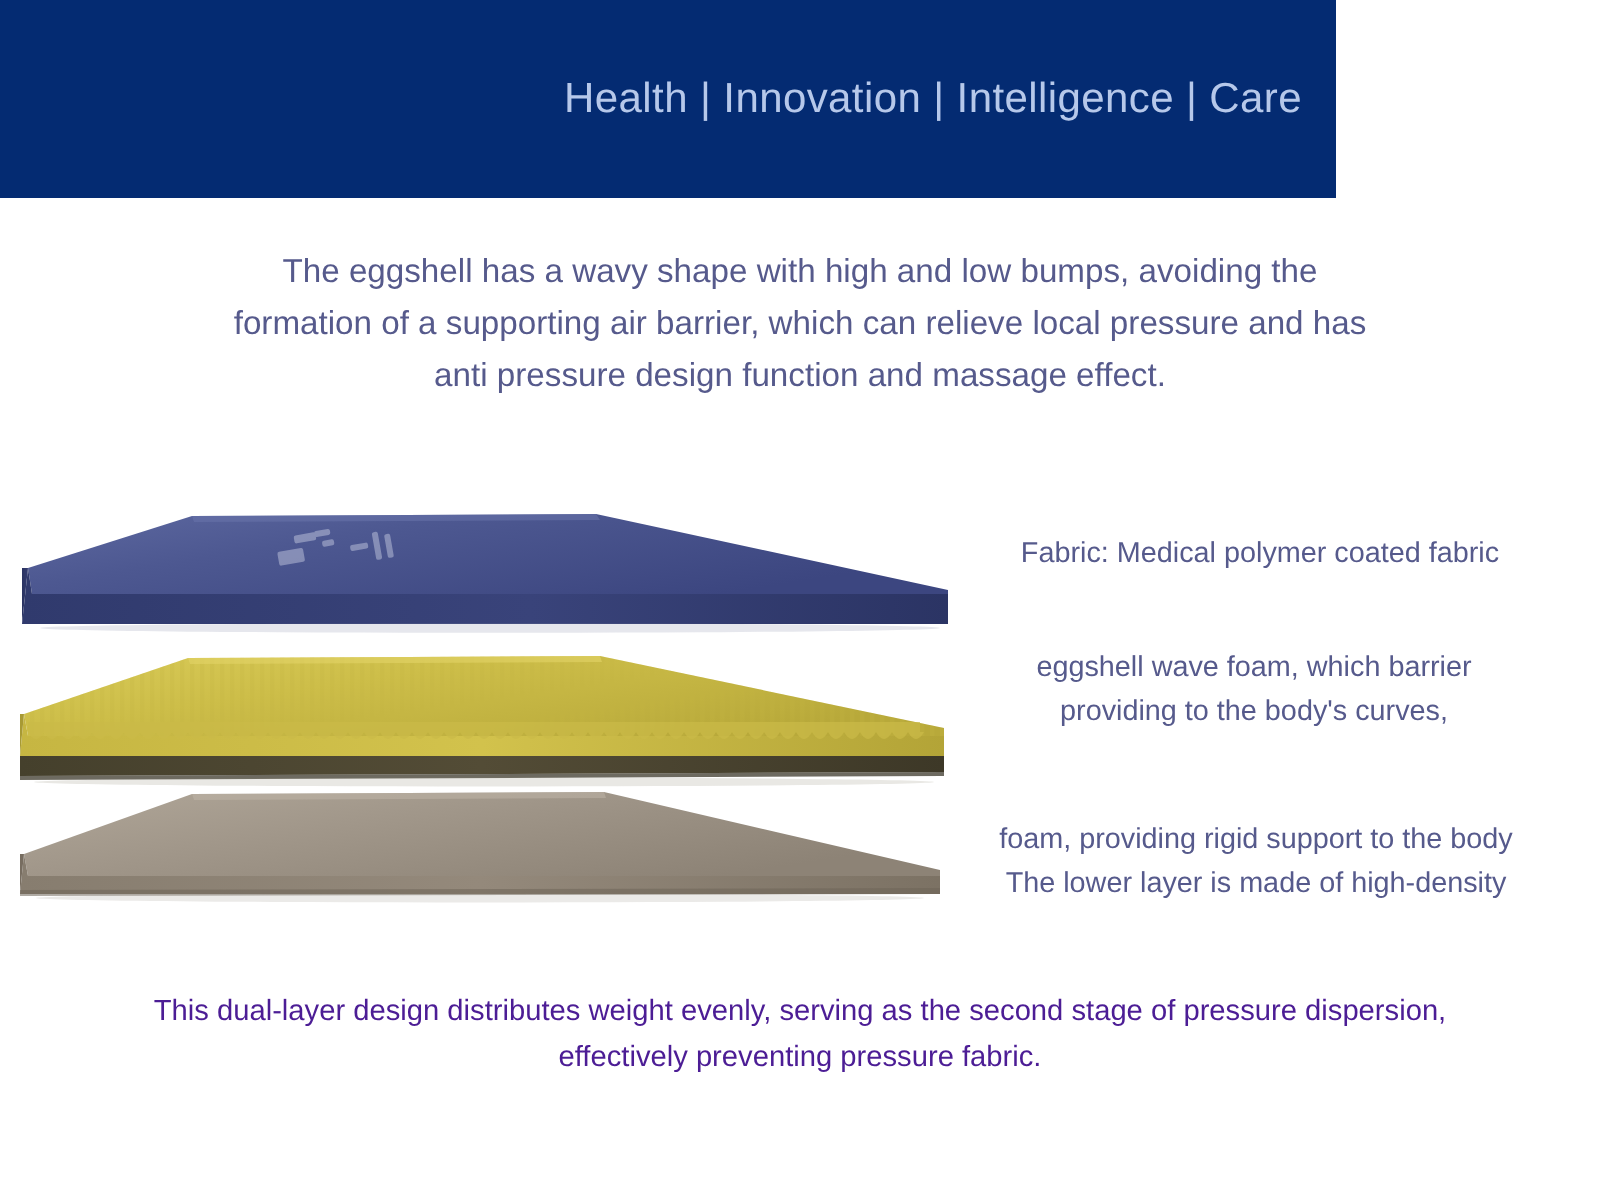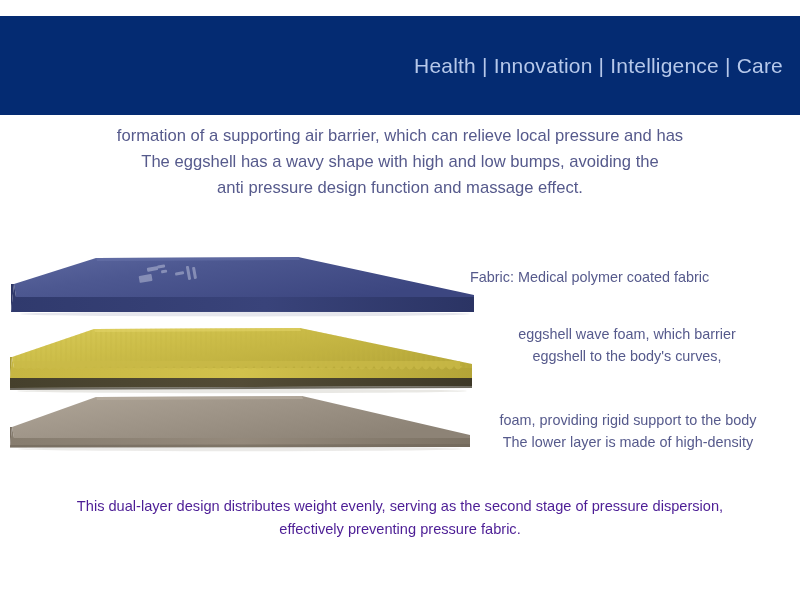--- a/index.html
+++ b/index.html
@@ -12,22 +12,22 @@
     background: #ffffff;
     font-family: "Liberation Sans", sans-serif;
     overflow: hidden;
     position: relative;
   }
 
   
   .header-band {
     position: absolute;
     left: 0;
-    top: 16px;
-    width: 800px;
+    top: 0;
+    width: 668px;
     height: 99px;
     background: #042b72;
     display: flex;
     align-items: center;
     justify-content: flex-end;
   }
   .header-title {
     color: #b6c8ea;
     font-size: 21px;
     font-weight: 400;
@@ -90,21 +90,21 @@
   }
 
   
   .annotation {
     position: absolute;
     color: #565a8c;
     font-size: 14.4px;
     line-height: 22px;
     font-weight: 400;
   }
-  .ann-line { display: block; white-space: nowrap; }
+  .ann-line { display: block; white-space: nowrap; text-align: center; }
 
   .ann-fabric {
     left: 470px;
     top: 266px;
     width: 320px;
     text-align: left;
   }
   .ann-upper {
     left: 462px;
     top: 323px;
@@ -133,22 +133,22 @@
   .cap-line { display: block; white-space: nowrap; }
 </style>
 </head>
 <body>
 
 <div class="header-band">
   <div class="header-title">Health | Innovation | Intelligence | Care</div>
 </div>
 
 <div class="intro-paragraph">
+  <span class="intro-line">The eggshell has a wavy shape with high and low bumps, avoiding the</span>
   <span class="intro-line">formation of a supporting air barrier, which can relieve local pressure and has</span>
-  <span class="intro-line">The eggshell has a wavy shape with high and low bumps, avoiding the</span>
   <span class="intro-line">anti pressure design function and massage effect.</span>
 </div>
 
 <div class="diagram">
 
   <div class="layer-group layer-blue">
     <svg class="layer-svg" viewBox="0 0 500 90">
       <defs>
         <linearGradient id="blueTop" x1="0" y1="0" x2="1" y2="0.55">
           <stop offset="0%" stop-color="#5d68a0"></stop>
@@ -273,21 +273,21 @@
   </div>
 
 </div>
 
 <div class="annotation ann-fabric">
   <span class="ann-line">Fabric: Medical polymer coated fabric</span>
 </div>
 
 <div class="annotation ann-upper">
   <span class="ann-line">eggshell wave foam, which barrier</span>
-  <span class="ann-line">eggshell to the body's curves,</span>
+  <span class="ann-line">providing to the body's curves,</span>
 </div>
 
 <div class="annotation ann-lower">
   <span class="ann-line">foam, providing rigid support to the body</span>
   <span class="ann-line">The lower layer is made of high-density</span>
 </div>
 
 <div class="bottom-caption">
   <span class="cap-line">This dual-layer design distributes weight evenly, serving as the second stage of pressure dispersion,</span>
   <span class="cap-line">effectively preventing pressure fabric.</span>

